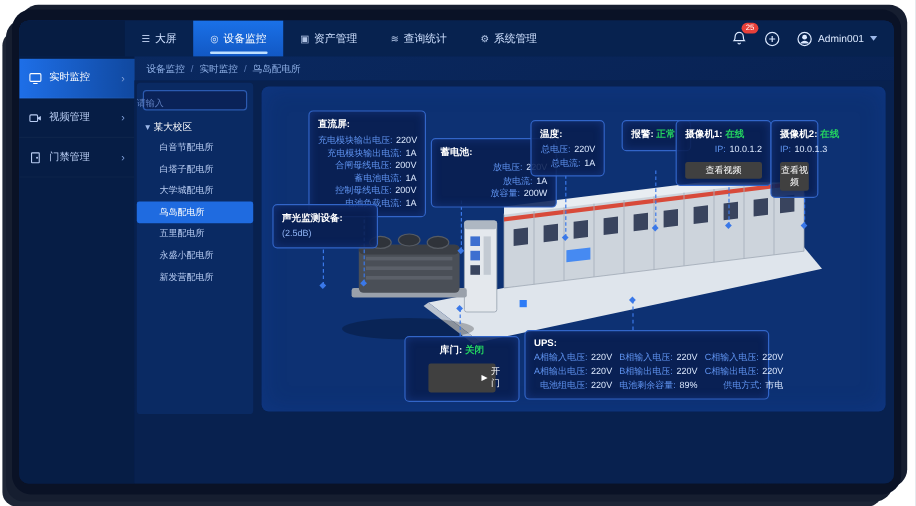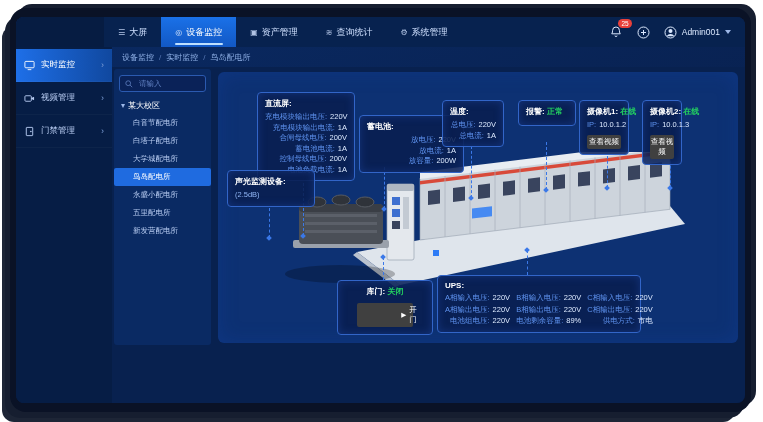--- a/index.html
+++ b/index.html
@@ -28,21 +28,21 @@
   .side-item{height:33px;display:flex;align-items:center;gap:6px;padding:0 8px;color:#b9cdf3;font-size:8.5px;cursor:pointer;border-bottom:1px solid rgba(255,255,255,0.03);}
   .side-item .chev{margin-left:auto;color:#7f9fd8;font-size:9px;}
   .side-item.active{background:linear-gradient(90deg,#1e6fe8,#10489f);color:#fff;}
   .side-ic{width:11px;height:11px;flex:0 0 11px;}
   .main{flex:1;display:flex;flex-direction:column;min-width:0;}
   .breadcrumb{height:20px;display:flex;align-items:center;gap:5px;padding:0 10px;font-size:8px;color:#8fb0e6;}
   .breadcrumb .sep{color:#5c7cb8;}
   .workspace{flex:1;position:relative;background:#08214f;}
   
   .tree{position:absolute;left:2px;top:2px;width:97px;height:276px;background:#0a2a63;border-radius:3px;padding:6px 5px;}
-  .search{display:flex;align-items:center;gap:4px;background:#0a2258;border:1px solid #2b5ab0;border-radius:3px;height:17px;padding:0 5px;}
+  .search{display:flex;align-items:center;gap:4px;background:#0a2258;border:1px solid #2b5ab0;border-radius:3px;height:17px;padding:0 5px;flex-direction:column;}
   .search input{flex:1;min-width:0;background:transparent;border:0;outline:none;color:#cfe0ff;font-size:7.5px;}
   .search input::placeholder{color:#5f7fc0;}
   .tree-root{margin:8px 2px 3px;color:#fff;font-size:8px;font-weight:normal;}
   .tree-root .tg{color:#9db8e8;margin-right:3px;}
   .tree-item{padding:4px 0 4px 14px;color:#b9cdf3;font-size:7.5px;cursor:pointer;white-space:nowrap;}
   .tree-item.sel{background:#1f6be0;color:#fff;margin:0 -5px;padding-left:19px;border-radius:2px;}
   
   .content{position:absolute;left:103px;top:0;right:2px;bottom:0;}
   .board{position:absolute;left:3px;top:5px;right:5px;height:271px;background:#0d3173;border-radius:6px;
          box-shadow:inset 0 0 20px rgba(20,70,180,.25);}
@@ -54,21 +54,21 @@
   .row .val{color:#dce9ff;}
   .ok{color:#23d160;font-weight:bold;}
   .btn{background:#404040;color:#fff;border:0;border-radius:2px;font-size:7.5px;padding:2px 0;width:100%;
        margin-top:4px;cursor:pointer;display:flex;align-items:center;justify-content:center;gap:3px;}
   .btn .bic{font-size:6.5px;}
   
   .p-dc{left:42px;top:25px;width:98px;}
   .p-batt{left:144px;top:48px;width:105px;}
   .p-temp{left:227px;top:33px;width:62px;}
   .p-alarm{left:303px;top:33px;width:58px;}
-  .p-cam1{left:364px;top:33px;width:50px;}
+  .p-cam1{left:348px;top:33px;width:80px;}
   .p-cam2{left:427px;top:33px;width:40px;}
   .p-sound{left:12px;top:103px;width:88px;}
   .p-door{left:122px;top:213px;width:96px;text-align:center;}
   .p-ups{left:222px;top:208px;width:204px;}
   .ups-grid{display:grid;grid-template-columns:1fr 1.1fr 1fr;column-gap:6px;row-gap:1px;}
   .door-line{font-size:8px;color:#fff;font-weight:bold;}
   
   .conn{position:absolute;border-left:1px dashed #3a78e8;width:0;z-index:3;}
   .dot{position:absolute;width:4px;height:4px;background:#3a78e8;transform:rotate(45deg);z-index:4;}
   
@@ -178,22 +178,22 @@
             <input placeholder="请输入" style="">
           </div>
           <div class="tree-root">
             <span class="tg">▾</span><span>某大校区</span>
           </div>
           <div>
                   <div class="tree-item"><span>白音节配电所</span></div>
                   <div class="tree-item"><span>白塔子配电所</span></div>
                   <div class="tree-item"><span>大学城配电所</span></div>
                   <div class="tree-item sel"><span>鸟岛配电所</span></div>
+                  <div class="tree-item"><span>五里配电所</span></div>
                   <div class="tree-item"><span>永盛小配电所</span></div>
-                  <div class="tree-item"><span>五里配电所</span></div>
                   <div class="tree-item"><span>新发营配电所</span></div>
                 </div>
         </div>
 
         <div class="content">
           <div class="board"></div>
 
           <div class="conn" style="left:88px;top:101px;height:68px;"></div>
           <div class="dot" style="left:86px;top:167px;"></div>
           <div class="conn" style="left:169px;top:100px;height:42px;"></div>

